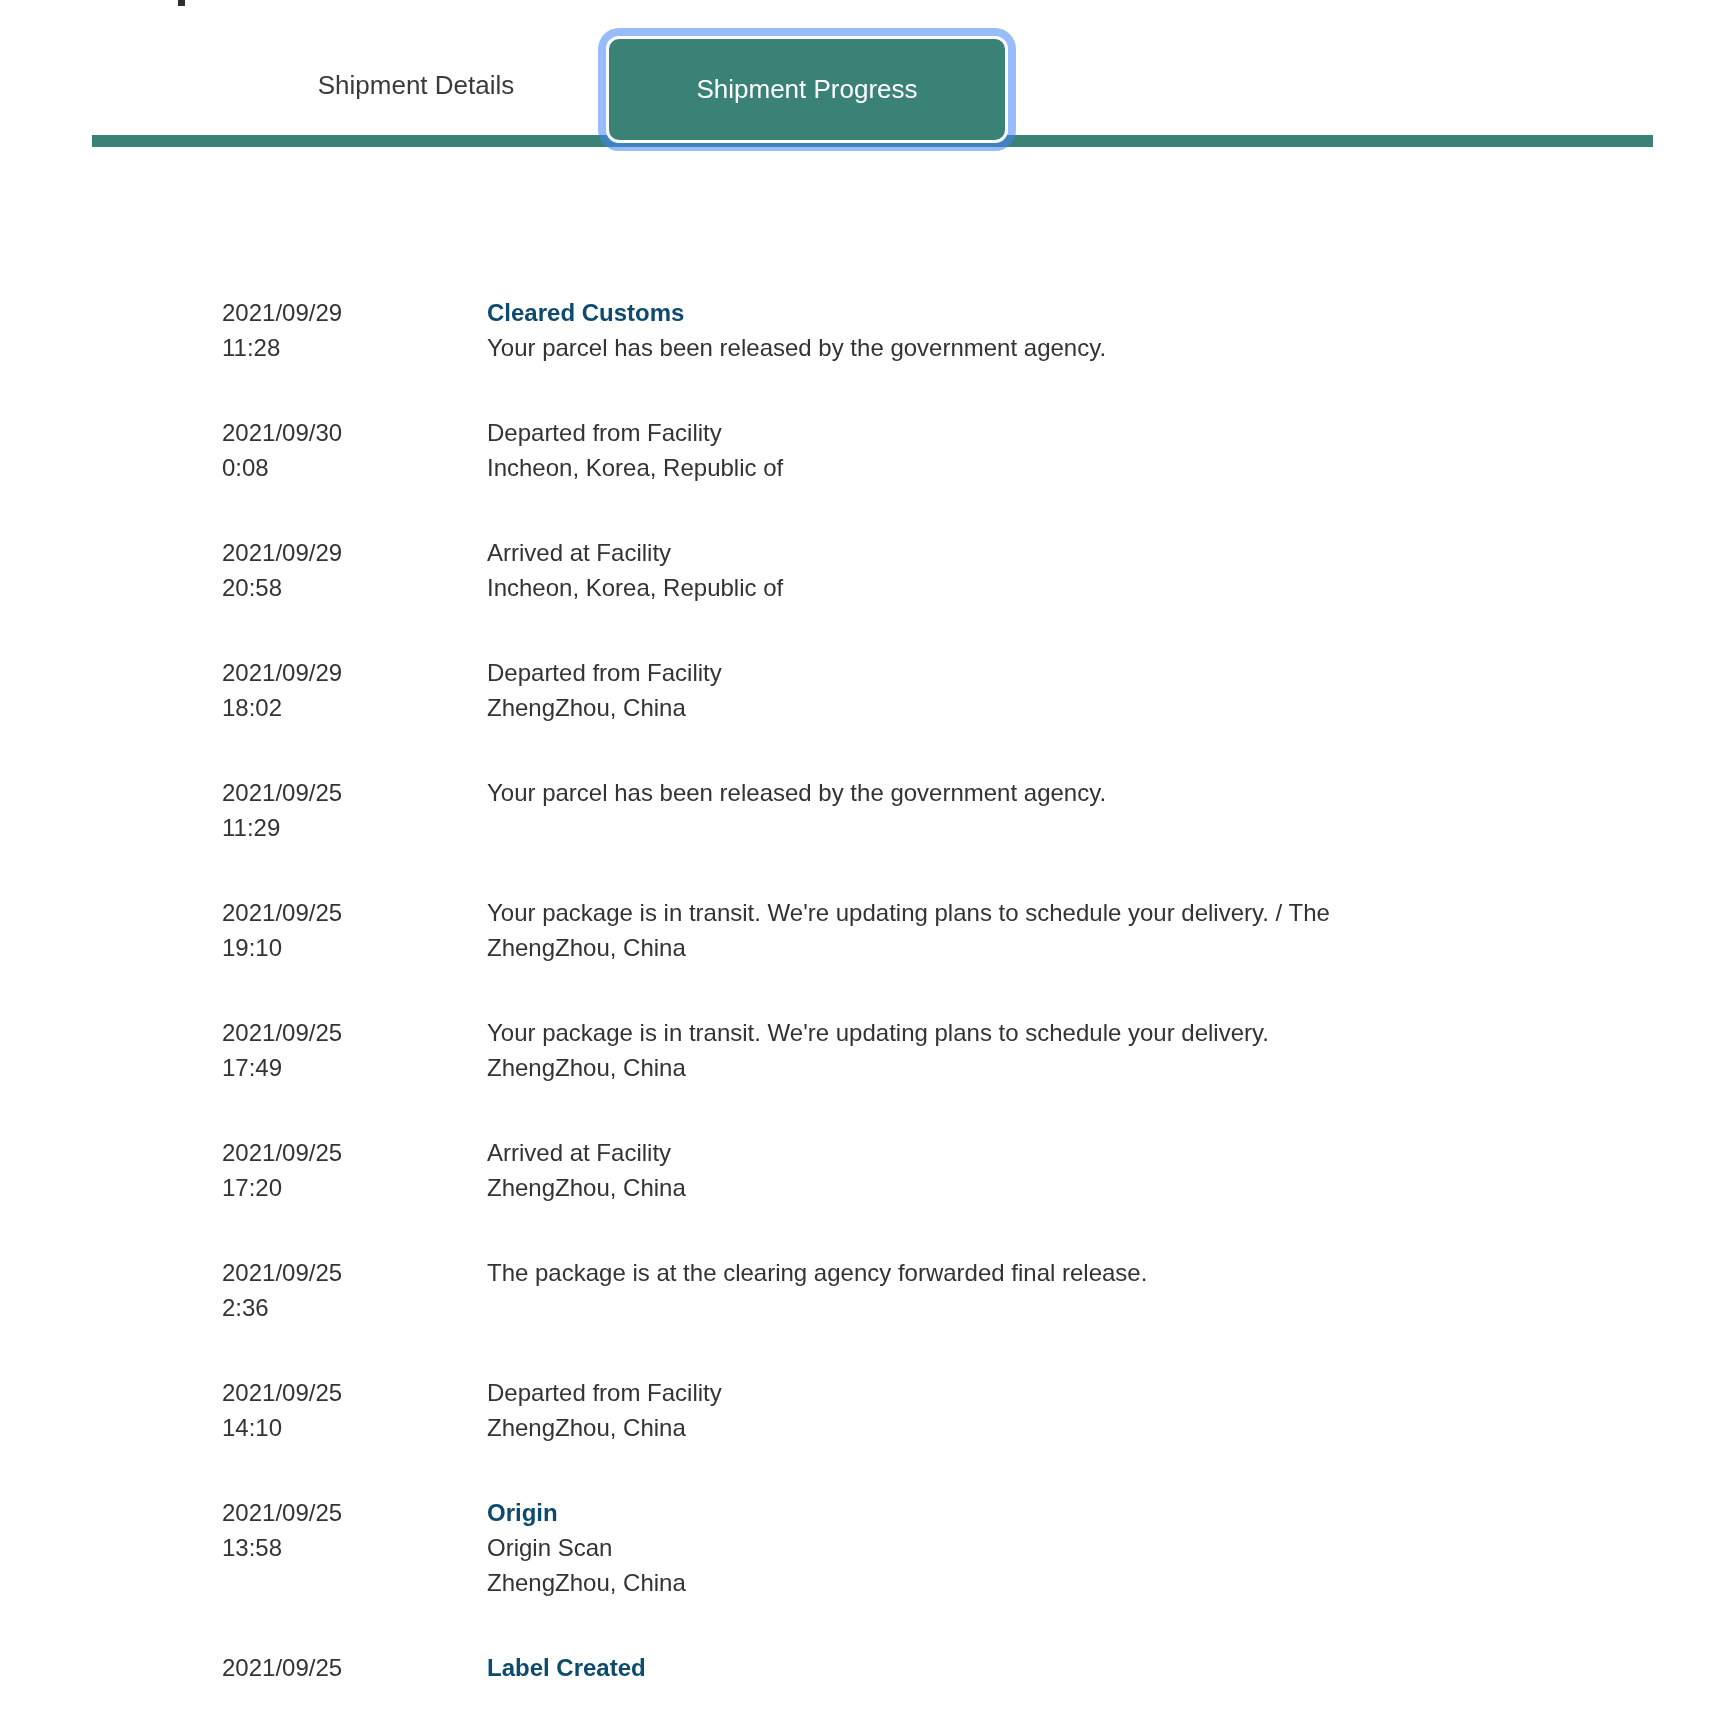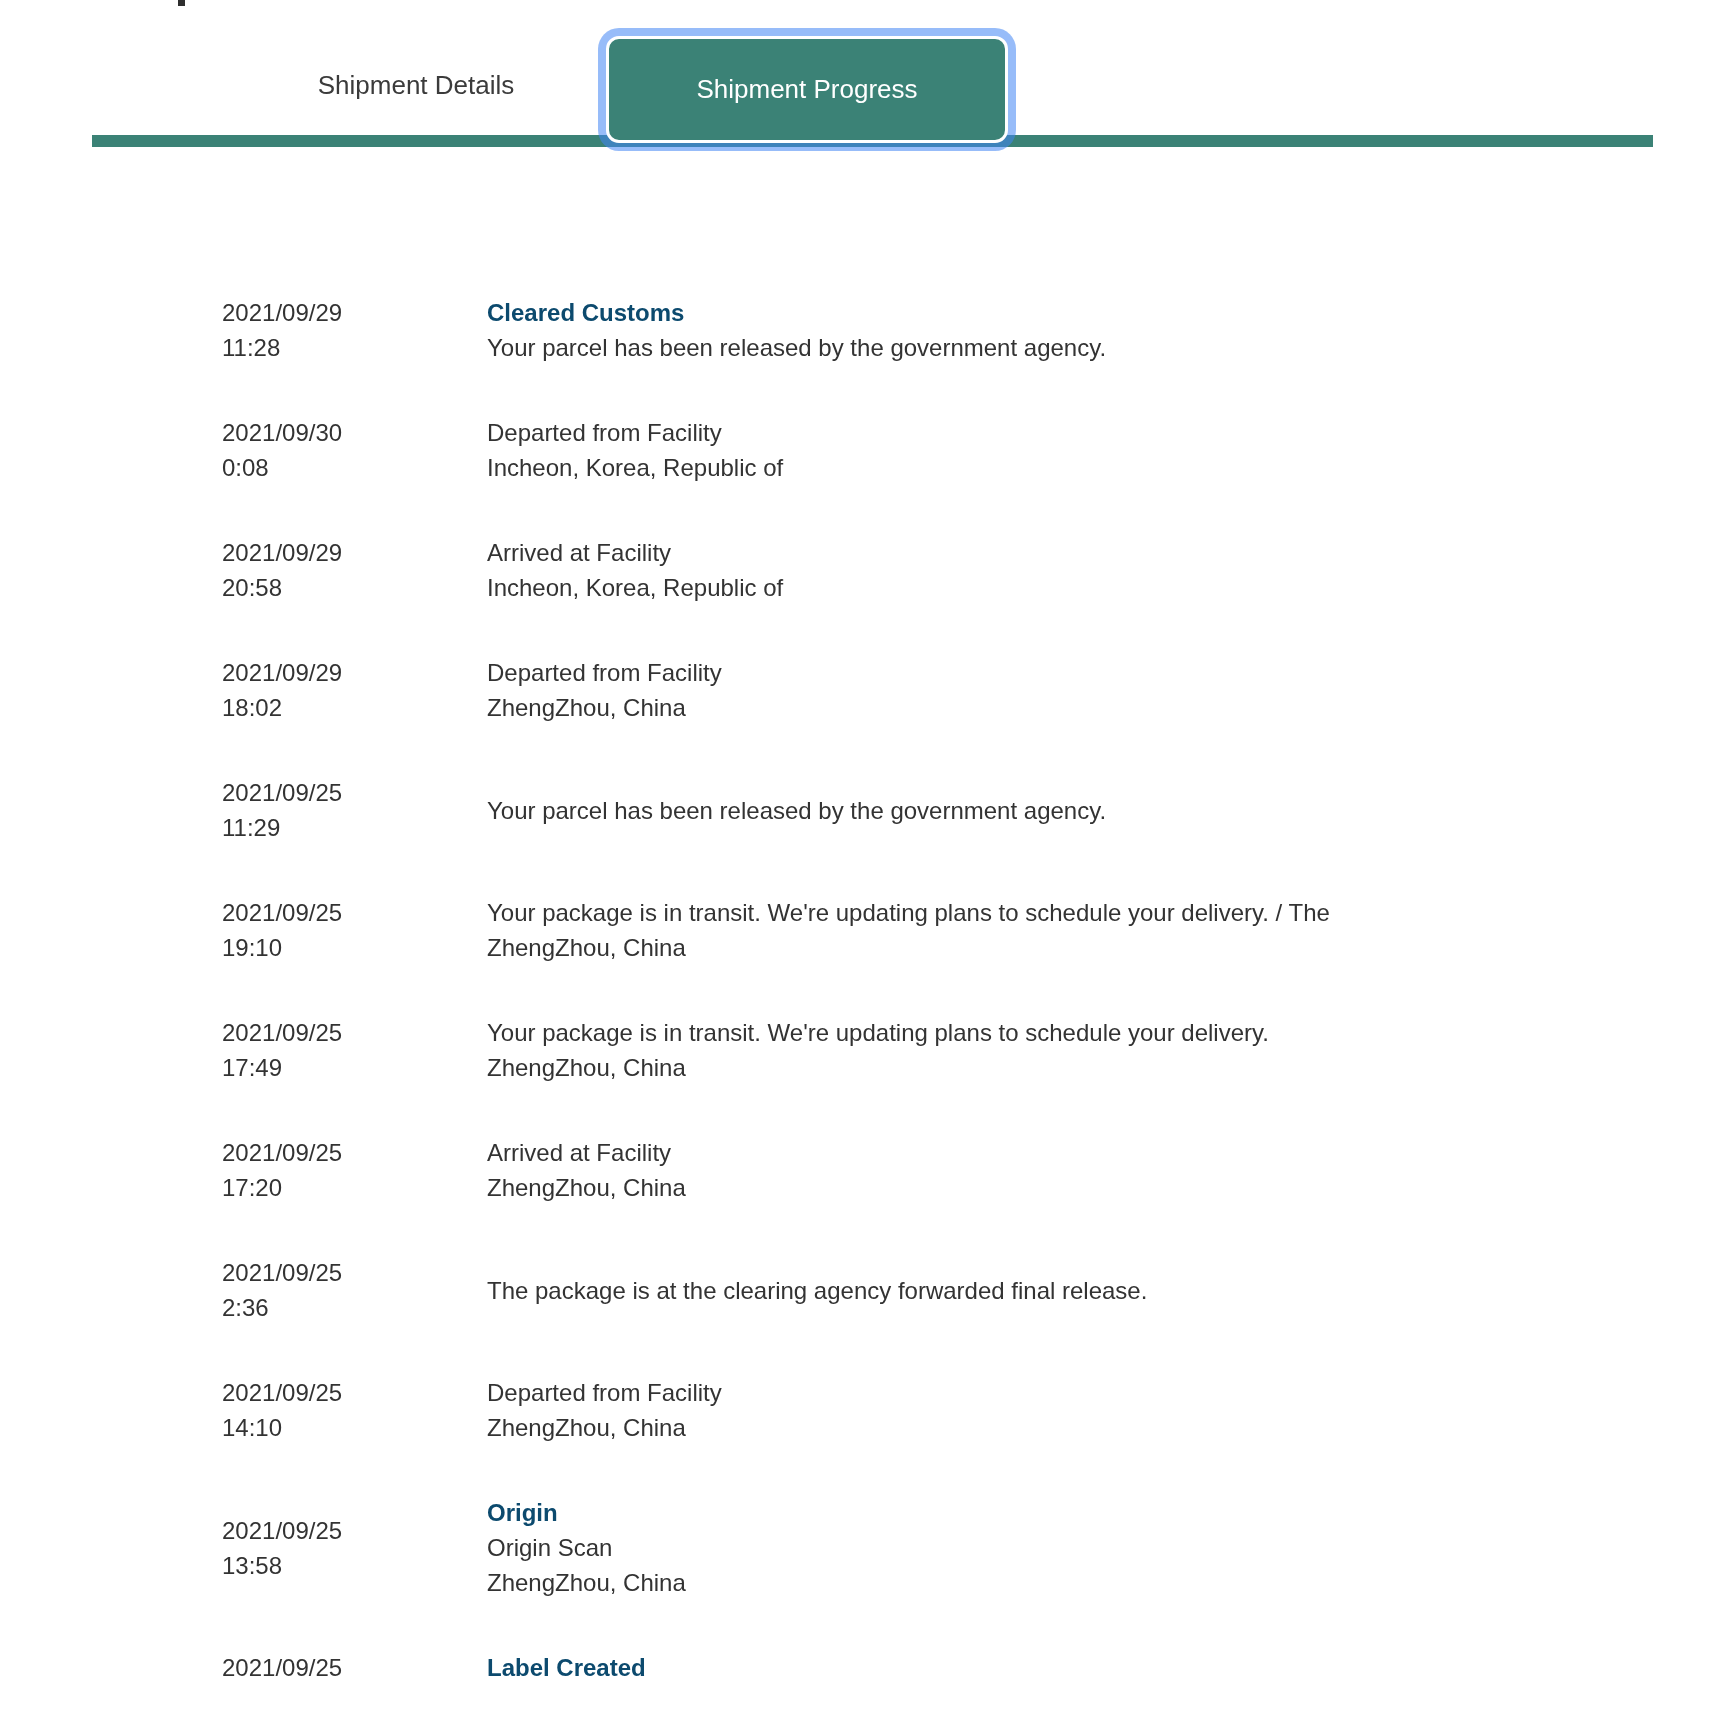--- a/index.html
+++ b/index.html
@@ -73,21 +73,21 @@
   .timeline {
     position: absolute;
     top: 295px;
     left: 222px;
     right: 0;
     font-size: 24px;
     line-height: 35px;
   }
   .event {
     display: flex;
-    align-items: center;
+    align-items: flex-start;
     margin-bottom: 50px;
   }
   .event .when {
     width: 265px;
     flex: 0 0 265px;
   }
   .event .what {
     max-width: 1000px;
   }
   .event .title {

